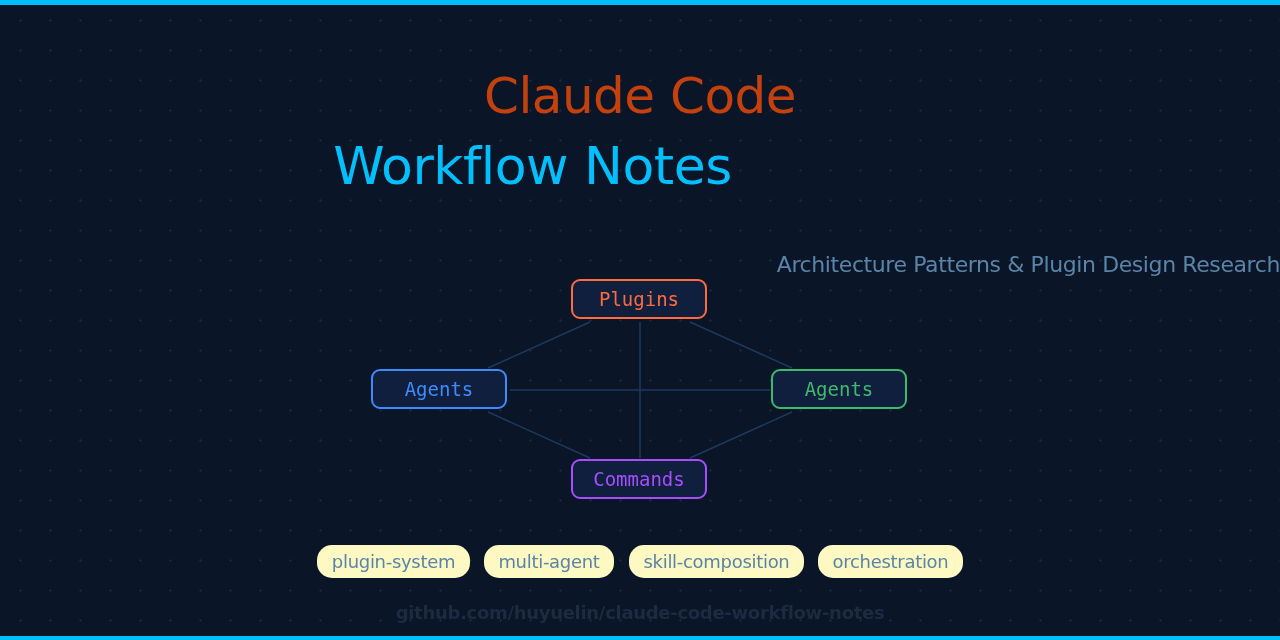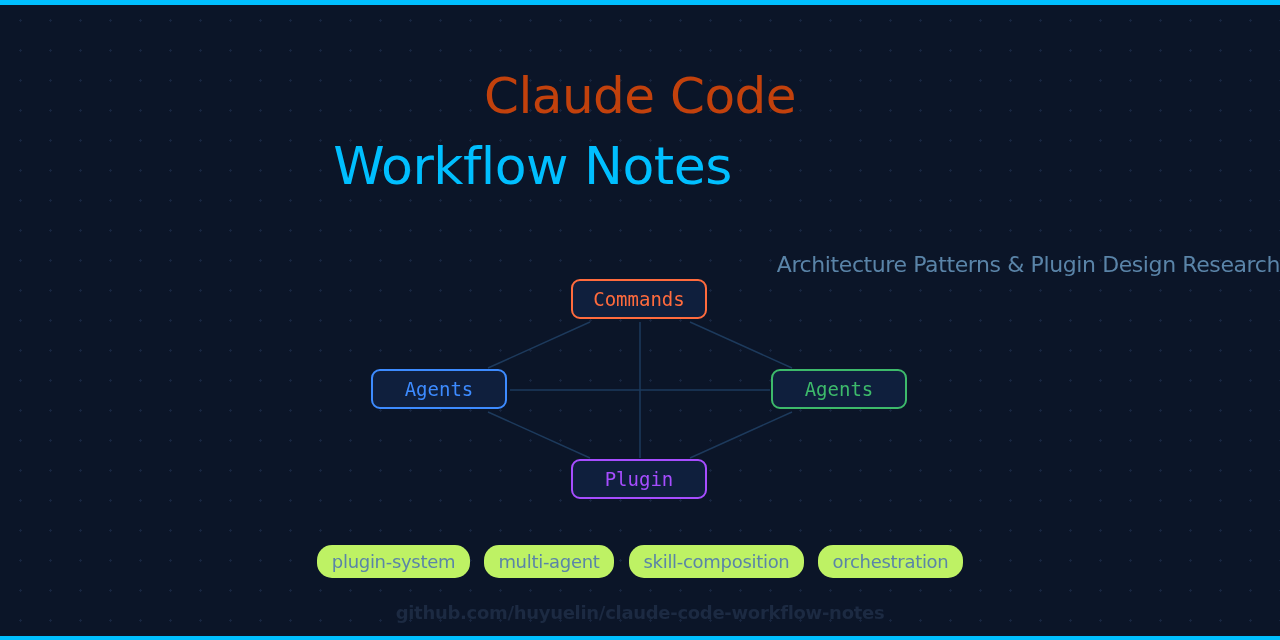--- a/index.html
+++ b/index.html
@@ -34,21 +34,21 @@
   svg.diagram { position: absolute; left: 0; top: 0; }
   .node {
     position: absolute; width: 136px; height: 40px; box-sizing: border-box;
     background: #0f1f3d; border: 2px solid; border-radius: 9px;
     display: flex; align-items: center; justify-content: center;
     font-family: "DejaVu Sans Mono", "Liberation Mono", monospace; font-size: 19px;
   }
   .tags { position: absolute; top: 545px; left: 0; width: 1280px; height: 33px; }
   .tag {
     position: absolute; top: 0; height: 33px; box-sizing: border-box;
-    background: #bef264; border-radius: 15px; color: #5a84a8;
+    background: #fef9c3; border-radius: 15px; color: #5a84a8;
     font-size: 18px; line-height: 33px; text-align: center; letter-spacing: -0.3px;
   }
   .footer {
     position: absolute; top: 600px; left: 0; width: 1280px; text-align: center;
     color: #1c2a42; font-size: 18px; line-height: 26px; letter-spacing: -0.3px; font-weight: bold;
   }
 </style>
 </head>
 <body>
 
@@ -75,30 +75,30 @@
     <line x1="640" y1="322" x2="640" y2="458"></line>
     <line x1="510" y1="390" x2="770" y2="390"></line>
     <line x1="590" y1="322" x2="488" y2="368"></line>
     <line x1="690" y1="322" x2="792" y2="368"></line>
     <line x1="488" y1="412" x2="590" y2="458"></line>
     <line x1="792" y1="412" x2="690" y2="458"></line>
   </g>
 </svg>
 
 <div class="node" id="node-commands" style="left: 571px; top: 279px; border-color: rgb(255, 107, 61); color: rgb(255, 107, 61);">
-  <span>Commands</span>
+  <span>Plugins</span>
 </div>
 <div class="node" id="node-agents" style="left: 371px; top: 369px; border-color: rgb(61, 139, 255); color: rgb(61, 139, 255); text-align: center;">
   <span>Agents</span>
 </div>
 <div class="node" id="node-skills" style="left: 771px; top: 369px; border-color: rgb(61, 186, 107); color: rgb(61, 186, 107);">
   <span>Agents</span>
 </div>
 <div class="node" id="node-plugins" style="left: 571px; top: 459px; border-color: rgb(166, 77, 255); color: rgb(166, 77, 255);">
-  <span>Plugin</span>
+  <span>Commands</span>
 </div>
 
 <div class="tags">
   <div class="tag" style="left:317px;width:153px;">plugin-system</div>
   <div class="tag" style="left:484px;width:130px;">multi-agent</div>
   <div class="tag" style="left:629px;width:175px;">skill-composition</div>
   <div class="tag" style="left:818px;width:145px;">orchestration</div>
 </div>
 
 <div class="footer">github.com/huyuelin/claude-code-workflow-notes</div>

